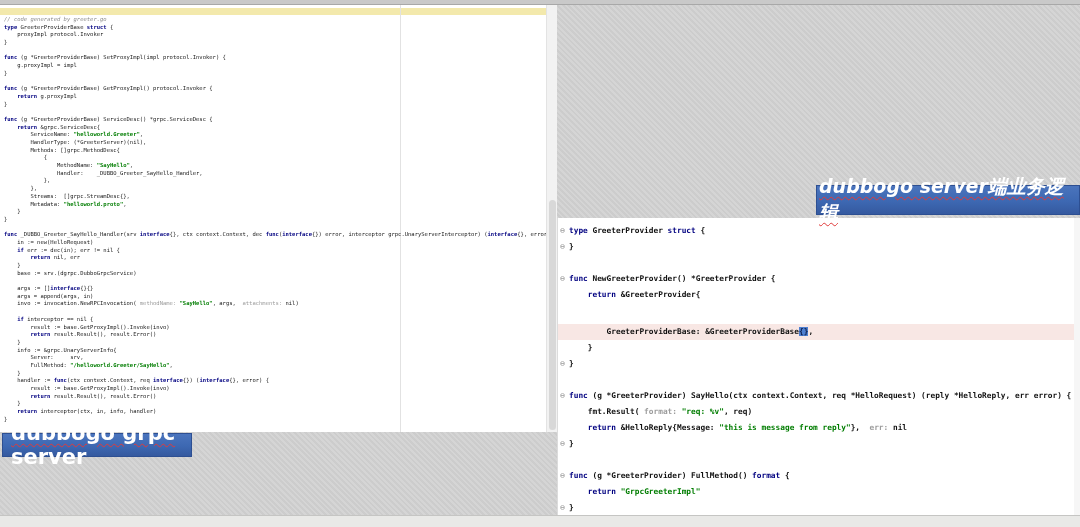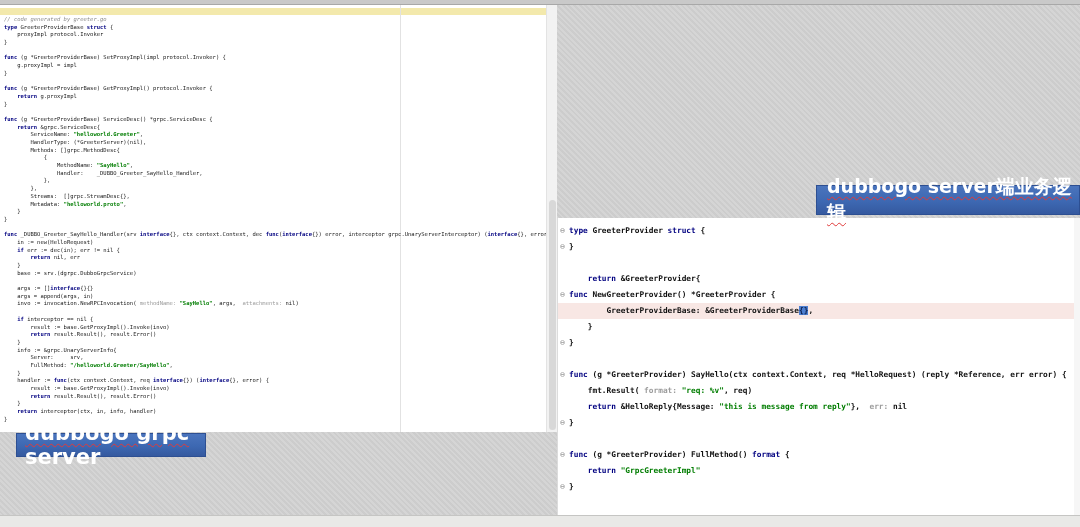--- a/index.html
+++ b/index.html
@@ -48,21 +48,21 @@
   .right-editor {
     position:absolute; left:557px; top:218px; width:523px; height:297px;
     background:#ffffff; border-left:1px solid #dcdcdc; z-index:2; overflow:hidden;
   }
   .right-code {
     position:absolute; left:0; top:5px; width:100%;
     font-family:"DejaVu Sans Mono", "Liberation Mono", monospace;
     font-size:7.8px; font-weight:600; line-height:16px; color:#111;
   }
   .right-code .code-line { height:16px; white-space:pre; padding-left:11px; position:relative; overflow:hidden; }
-  .right-code .code-line.hl { background:var(--pink, #f8e7e4); }
+  .right-code .code-line.hl { background:var(--pink, #f8e7e4);margin-top:21px; }
   .fold {
     position:absolute; left:2px; top:5px; width:5px; height:5px;
     border:1px solid #b9b9b9; border-radius:50%; background:#fff;
   }
   .fold::after{ content:""; position:absolute; left:0px; top:1px; width:3px; height:1px; background:#b0b0b0; }
   .rscroll {
     position:absolute; right:0; top:0; width:6px; height:297px; background:#f6f6f6;
   }
   
   .tok-k { color:var(--keyword, #000080); font-weight:bold; }
@@ -70,22 +70,22 @@
   .tok-c { color:var(--comment, #8a8a8a); font-style:italic; }
   .tok-h { color:var(--hint, #9c9c9c);text-align:center; }
   .tok-p { }
   .tok-sel { background:var(--selection, #4e7fd0); color:#0d1f4d; }
   
   .slide-label {
     position:absolute; z-index:10; color:#ffffff; font-weight:bold;
     background:linear-gradient(180deg, #4a74bd 0%, var(--accent, #3d68b2) 55%, #35599f 100%);
     border:1px solid #2d4f92; display:flex; align-items:center;
   }
-  .label-left  { left:16px;  top:433px; width:190px; height:24px; font-size:21px; padding-left:8px; }
-  .label-right { left:816px; top:185px; width:264px; height:30px; font-size:19px; padding-left:10px; }
+  .label-left  { left:2px;  top:433px; width:190px; height:24px; font-size:21px; padding-left:8px; }
+  .label-right { left:816px; top:185px; width:264px; height:30px; font-size:19px; padding-left:2px;font-style:italic; }
   .wavy {
     text-decoration-line:underline; text-decoration-style:wavy;
     text-decoration-color:#e03a3a; text-decoration-thickness:1px; text-underline-offset:3px;
   }
 </style>
 </head>
 <body>
 
 <div class="top-strip"></div>
 
@@ -150,27 +150,27 @@
   <div class="lscroll">
     <div class="thumb"></div>
   </div>
 </div>
 
 <div class="right-editor">
   <div class="right-code" id="right-code">
       <div class="code-line"><span class="fold"></span><span class="tok-k">type</span><span class="tok-p"> GreeterProvider </span><span class="tok-k">struct</span><span class="tok-p"> {</span></div>
       <div class="code-line"><span class="fold"></span><span class="tok-p">}</span></div>
       <div class="code-line">&nbsp;</div>
+      <div class="code-line"><span class="fold"></span><span class="tok-k">func</span><span class="tok-p"> NewGreeterProvider() *GreeterProvider {</span></div>
       <div class="code-line"><span class="tok-p">    </span><span class="tok-k">return</span><span class="tok-p"> &amp;GreeterProvider{</span></div>
-      <div class="code-line"><span class="fold"></span><span class="tok-k">func</span><span class="tok-p"> NewGreeterProvider() *GreeterProvider {</span></div>
       <div class="code-line hl"><span class="tok-p">        GreeterProviderBase: &amp;GreeterProviderBase</span><span class="tok-sel">{}</span><span class="tok-p">,</span></div>
       <div class="code-line"><span class="tok-p">    }</span></div>
       <div class="code-line"><span class="fold"></span><span class="tok-p">}</span></div>
       <div class="code-line">&nbsp;</div>
-      <div class="code-line"><span class="fold"></span><span class="tok-k">func</span><span class="tok-p"> (g *GreeterProvider) SayHello(ctx context.Context, req *HelloRequest) (reply *Reference, err error) {</span></div>
+      <div class="code-line"><span class="fold"></span><span class="tok-k">func</span><span class="tok-p"> (g *GreeterProvider) SayHello(ctx context.Context, req *HelloRequest) (reply *HelloReply, err error) {</span></div>
       <div class="code-line"><span class="tok-p">    fmt.Result( </span><span class="tok-h">format: </span><span class="tok-s">"req: %v"</span><span class="tok-p">, req)</span></div>
       <div class="code-line"><span class="tok-p">    </span><span class="tok-k">return</span><span class="tok-p"> &amp;HelloReply{Message: </span><span class="tok-s">"this is message from reply"</span><span class="tok-p">},  </span><span class="tok-h">err: </span><span class="tok-p">nil</span></div>
       <div class="code-line"><span class="fold"></span><span class="tok-p">}</span></div>
       <div class="code-line">&nbsp;</div>
       <div class="code-line"><span class="fold"></span><span class="tok-k">func</span><span class="tok-p"> (g *GreeterProvider) FullMethod() </span><span class="tok-k">format</span><span class="tok-p"> {</span></div>
       <div class="code-line"><span class="tok-p">    </span><span class="tok-k">return</span><span class="tok-p"> </span><span class="tok-s">"GrpcGreeterImpl"</span></div>
       <div class="code-line"><span class="fold"></span><span class="tok-p">}</span></div>
     </div>
   <div class="rscroll"></div>
 </div>

